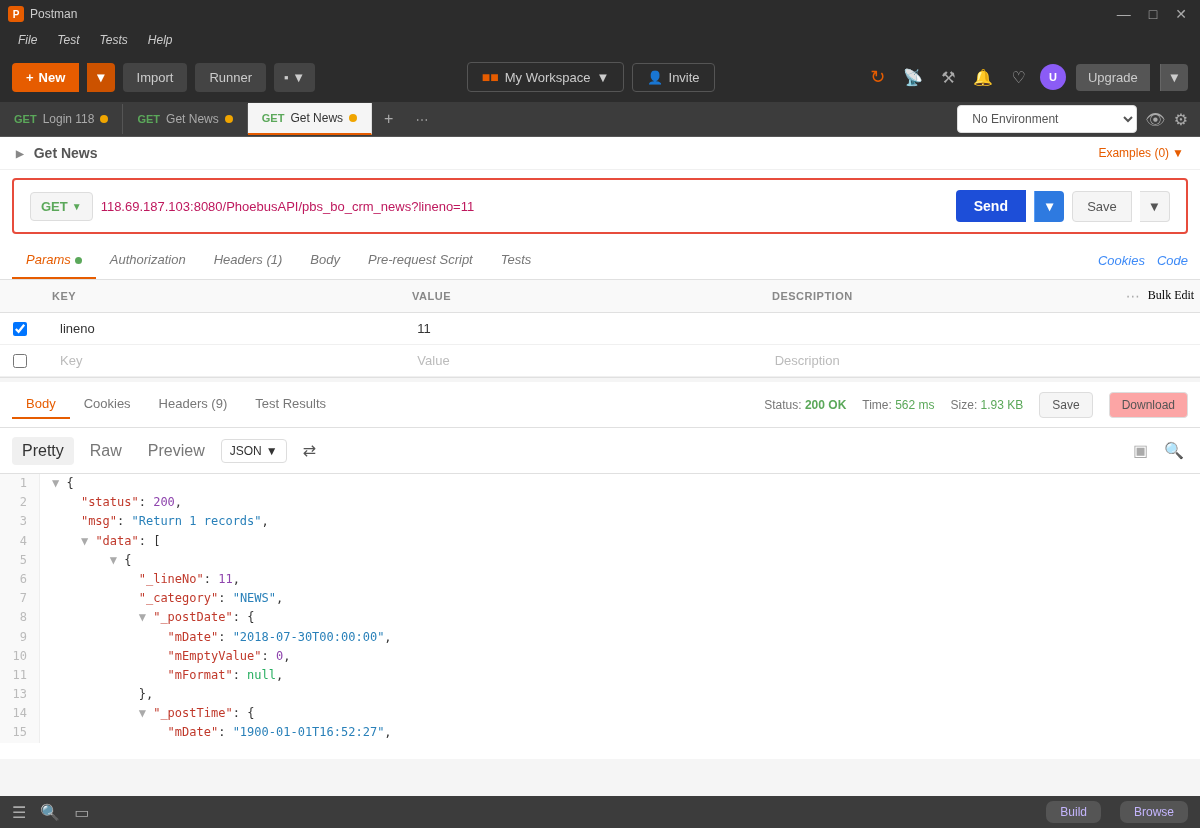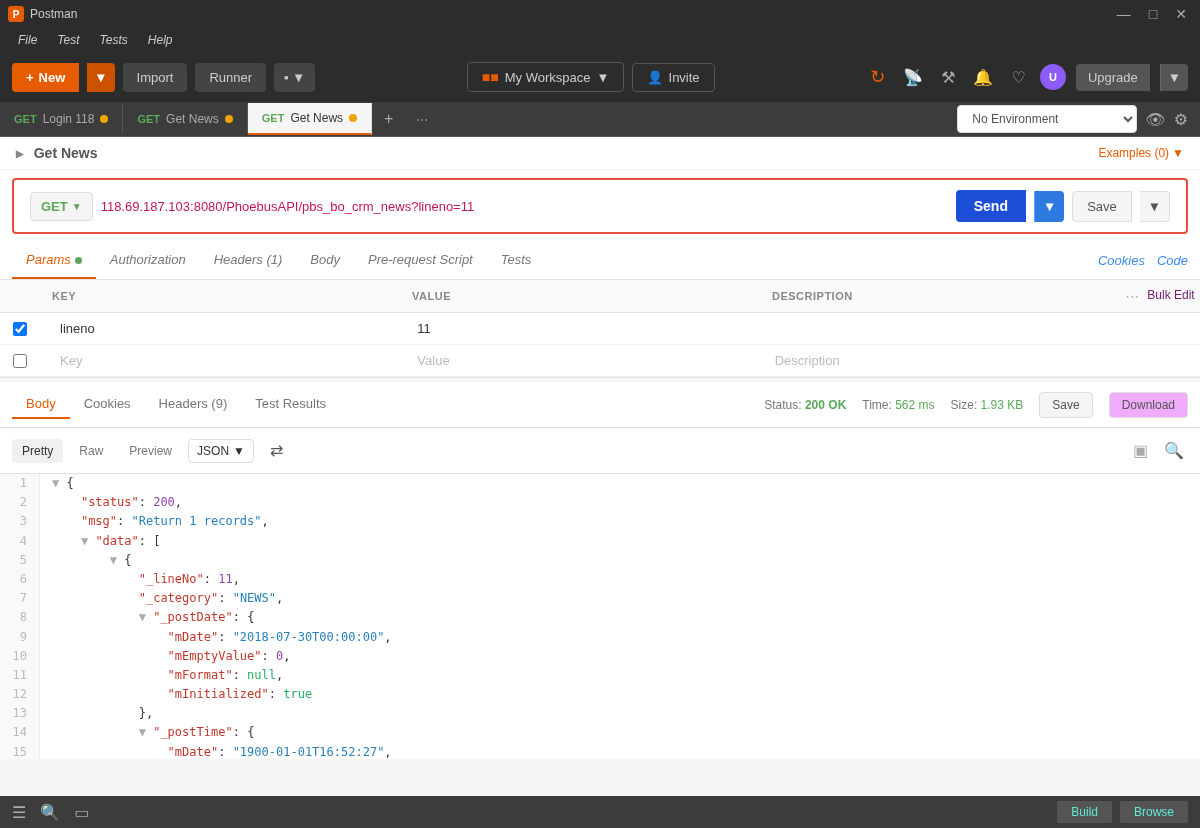--- a/index.html
+++ b/index.html
@@ -67,43 +67,43 @@
     .req-tabs-right { margin-left: auto; display: flex; gap: 12px; color: #3d8af7; font-size: 13px; cursor: pointer; }
 
     
     .params-table { background: white; }
     .params-header { display: flex; align-items: center; border-bottom: 1px solid #e0e0e0; background: #f9f9f9; padding: 6px 0; }
     .param-col-check { width: 40px; display: flex; justify-content: center; }
     .param-col-key { flex: 1; padding: 4px 12px; font-size: 11px; font-weight: bold; color: #888; text-transform: uppercase; letter-spacing: 0.5px; }
     .param-col-value { flex: 1; padding: 4px 12px; font-size: 11px; font-weight: bold; color: #888; text-transform: uppercase; letter-spacing: 0.5px; }
     .param-col-desc { flex: 1; padding: 4px 12px; font-size: 11px; font-weight: bold; color: #888; text-transform: uppercase; letter-spacing: 0.5px; }
     .param-col-actions { width: 80px; display: flex; justify-content: center; }
-    .bulk-edit { color: #701a75; font-size: 12px; cursor: pointer; }
+    .bulk-edit { color: #000000; font-size: 12px; cursor: pointer; font-family: Liberation Serif, serif; }
     .param-row { display: flex; align-items: center; border-bottom: 1px solid #f0f0f0; gap: 8px; }
     .param-check { width: 40px; display: flex; justify-content: center; align-items: center; padding: 8px 0; }
     .param-key { flex: 1; padding: 8px 12px; font-size: 13px; color: #333; }
     .param-value { flex: 1; padding: 8px 12px; font-size: 13px; color: #333; }
     .param-desc { flex: 1; padding: 8px 12px; font-size: 13px; color: #999; }
     .param-key-placeholder { color: #bbb; }
 
     
     .response-panel { background: white; margin-top: 4px; }
     .resp-top { display: flex; align-items: center; padding: 8px 12px; border-bottom: 1px solid #e0e0e0; gap: 0; }
     .resp-tab { padding: 6px 14px; font-size: 13px; color: #777; cursor: pointer; border-bottom: 2px solid transparent; }
     .resp-tab.active { color: #e65c00; border-bottom: 2px solid #e65c00; }
     .resp-status { margin-left: auto; display: flex; align-items: center; gap: 16px; font-size: 12px; color: #777; }
     .status-ok { color: #5ba85a; font-weight: bold; }
     .resp-time { color: #5ba85a; }
     .resp-size { color: #5ba85a; }
     .resp-save-btn { background: #f5f5f5; border: 1px solid #ddd; border-radius: 4px; padding: 5px 12px; font-size: 12px; cursor: pointer; color: #555; }
-    .resp-download-btn { background: #f0abfc; border: 1px solid #ddd; border-radius: 4px; padding: 5px 12px; font-size: 12px; cursor: pointer; color: #555; }
+    .resp-download-btn { background: #fca5a5; border: 1px solid #ddd; border-radius: 4px; padding: 5px 12px; font-size: 12px; cursor: pointer; color: #555; }
 
     
     .resp-toolbar { display: flex; align-items: center; padding: 8px 12px; gap: 6px; border-bottom: 1px solid #e0e0e0; background: white; }
-    .resp-format-btn { padding: 5px 10px; font-size: 12px; border: none; background: none; cursor: pointer; color: #777; border-radius: 4px; }
+    .resp-format-btn { padding: 5px 10px; font-size: 16px; border: none; background: none; cursor: pointer; color: #777; border-radius: 4px; }
     .resp-format-btn.active { background: #f0f0f0; color: #333; font-weight: 500; }
     .resp-format-select { background: white; border: 1px solid #ddd; border-radius: 4px; padding: 4px 8px; font-size: 12px; cursor: pointer; display: flex; align-items: center; gap: 4px; }
     .resp-toolbar-right { margin-left: auto; display: flex; gap: 8px; }
     .resp-icon-btn { background: none; border: none; color: #aaa; cursor: pointer; font-size: 16px; padding: 4px; }
 
     
     .code-area { background: white; padding: 0; font-family: 'Consolas', 'Monaco', monospace; font-size: 12px; line-height: 1.6; overflow-y: auto; height: 285px; }
     .code-line { display: flex; gap: 0; }
     .line-num { color: #bbb; width: 40px; text-align: right; padding-right: 12px; padding-left: 8px; user-select: none; flex-shrink: 0; background: #f9f9f9; border-right: 1px solid #eee; }
     .line-content { padding-left: 12px; white-space: pre; }
@@ -111,21 +111,21 @@
     .json-key { color: #c0392b; }
     .json-string { color: #2980b9; }
     .json-number { color: #8e44ad; }
     .json-bool { color: #27ae60; }
     .json-null { color: #27ae60; }
 
     
     .bottom-bar { background: #3c3c3c; height: 32px; display: flex; align-items: center; padding: 0 12px; gap: 14px; position: fixed; bottom: 0; width: 100%; }
     .bottom-icon { color: #aaa; font-size: 16px; cursor: pointer; }
     .bottom-right { margin-left: auto; display: flex; gap: 8px; }
-    .bottom-btn { background: #555; color: #5eead4; border: none; border-radius: 2px; padding: 4px 14px; font-size: 12px; cursor: pointer; }
+    .bottom-btn { background: #555; color: #c4b5fd; border: none; border-radius: 7px; padding: 4px 14px; font-size: 12px; cursor: pointer; margin-left: 11px; }
 
     .chevron { font-size: 10px; }
 
     input[type="checkbox"] { width: 14px; height: 14px; cursor: pointer; }
     
     .req-section-arrow { color: #888; font-size: 10px; margin-right: 4px; }
   </style>
 </head>
 <body>
 
@@ -350,24 +350,20 @@
     </div>
     <div class="code-line">
       <span class="line-num">10</span>
       <span class="line-content">                <span class="json-key">"mEmptyValue"</span><span class="json-brace">:</span> <span class="json-number">0</span><span class="json-brace">,</span></span>
     </div>
     <div class="code-line">
       <span class="line-num">11</span>
       <span class="line-content">                <span class="json-key">"mFormat"</span><span class="json-brace">:</span> <span class="json-null">null</span><span class="json-brace">,</span></span>
     </div>
     <div class="code-line">
-      <span class="line-num">12</span>
-      <span class="line-content">                <span class="json-key">"mInitialized"</span><span class="json-brace">:</span> <span class="json-bool">true</span></span>
-    </div>
-    <div class="code-line">
       <span class="line-num">13</span>
       <span class="line-content">            <span class="json-brace">},</span></span>
     </div>
     <div class="code-line">
       <span class="line-num">14</span>
       <span class="line-content">            <span style="color:#aaa;">▼</span> <span class="json-key">"_postTime"</span><span class="json-brace">:</span> <span class="json-brace">{</span></span>
     </div>
     <div class="code-line">
       <span class="line-num">15</span>
       <span class="line-content">                <span class="json-key">"mDate"</span><span class="json-brace">:</span> <span class="json-string">"1900-01-01T16:52:27"</span><span class="json-brace">,</span></span>

